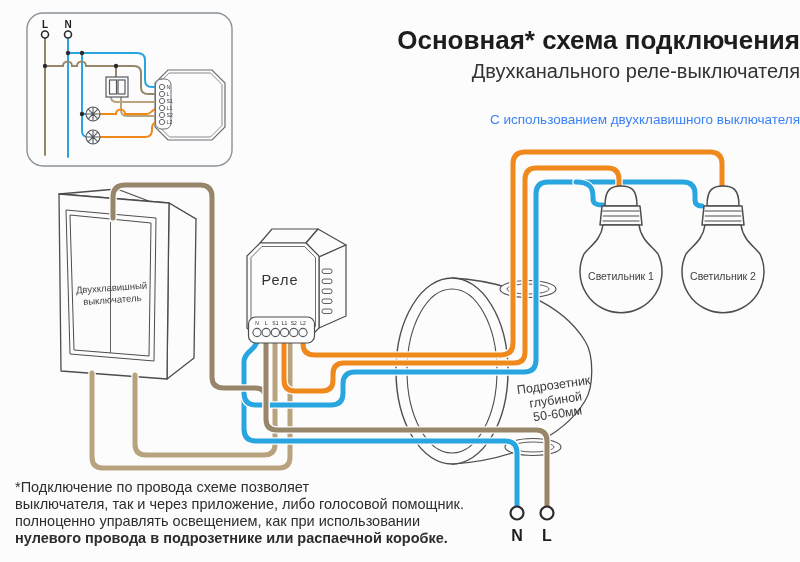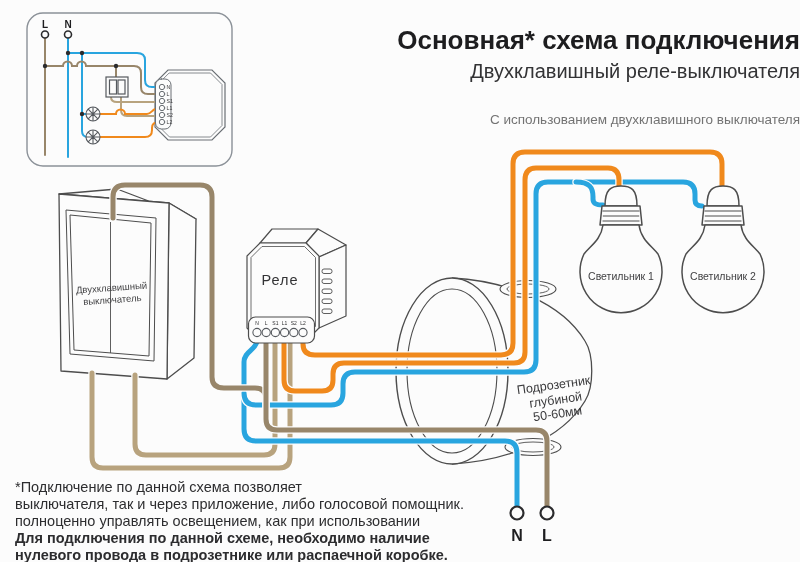--- a/index.html
+++ b/index.html
@@ -6,21 +6,21 @@
   body{
     width:800px;height:562px;position:relative;background:#fcfcfc;
     font-family:"Liberation Sans", sans-serif;color:#242426;overflow:hidden;
   }
   #stage{position:absolute;left:0;top:0;width:800px;height:562px;}
   svg{position:absolute;left:0;top:0;}
   .hdr{position:absolute;left:105px;right:0;text-align:right;line-height:1.15;}
   .hdr-1{top:26px;font-size:26px;font-weight:bold;color:#1d1d1f;}
   .hdr-2{top:60px;font-size:20px;color:#333335;}
   .hdr-3{top:87px;font-size:20px;font-weight:bold;color:#1d1d1f;}
-  .hdr-4{top:112px;font-size:13.5px;color:#737373;}
+  .hdr-4{top:112px;font-size:13.5px;color:#3b82f6;}
   .note{position:absolute;left:15px;width:480px;font-size:14.5px;line-height:17px;color:#2d2d2f;}
   .note div{white-space:nowrap;}
   .note .b{font-weight:bold;}
   text{font-family:"Liberation Sans", sans-serif;}
 </style>
 </head>
 <body>
 
 <div id="stage">
 
@@ -218,24 +218,23 @@
 
   <g>
     <circle cx="517" cy="513" r="6.5" fill="#fcfcfc" stroke="#2b2b2d" stroke-width="2.2"></circle>
     <circle cx="547" cy="513" r="6.5" fill="#fcfcfc" stroke="#2b2b2d" stroke-width="2.2"></circle>
     <text x="517" y="541" font-size="16" font-weight="bold" fill="#1e1e20" text-anchor="middle">N</text>
     <text x="547" y="541" font-size="16" font-weight="bold" fill="#1e1e20" text-anchor="middle">L</text>
   </g>
 </svg>
 
 <div class="hdr hdr-1">Основная* схема подключения</div>
-<div class="hdr hdr-2">Двухклавишный реле-выключателя</div>
+<div class="hdr hdr-2">Двухканального реле-выключателя</div>
 <div class="hdr hdr-4">С использованием двухклавишного выключателя</div>
 
 <div class="note" style="top:479px;">
-  <div>*Подключение по данной схема позволяет</div>
+  <div>*Подключение по провода схеме позволяет</div>
   <div>выключателя, так и через приложение, либо голосовой помощник.</div>
   <div>полноценно управлять освещением, как при использовании</div>
-  <div class="b">Для подключения по данной схеме, необходимо наличие</div>
   <div class="b">нулевого провода в подрозетнике или распаечной коробке.</div>
 </div>
 
 </div>
 
 </body></html>

